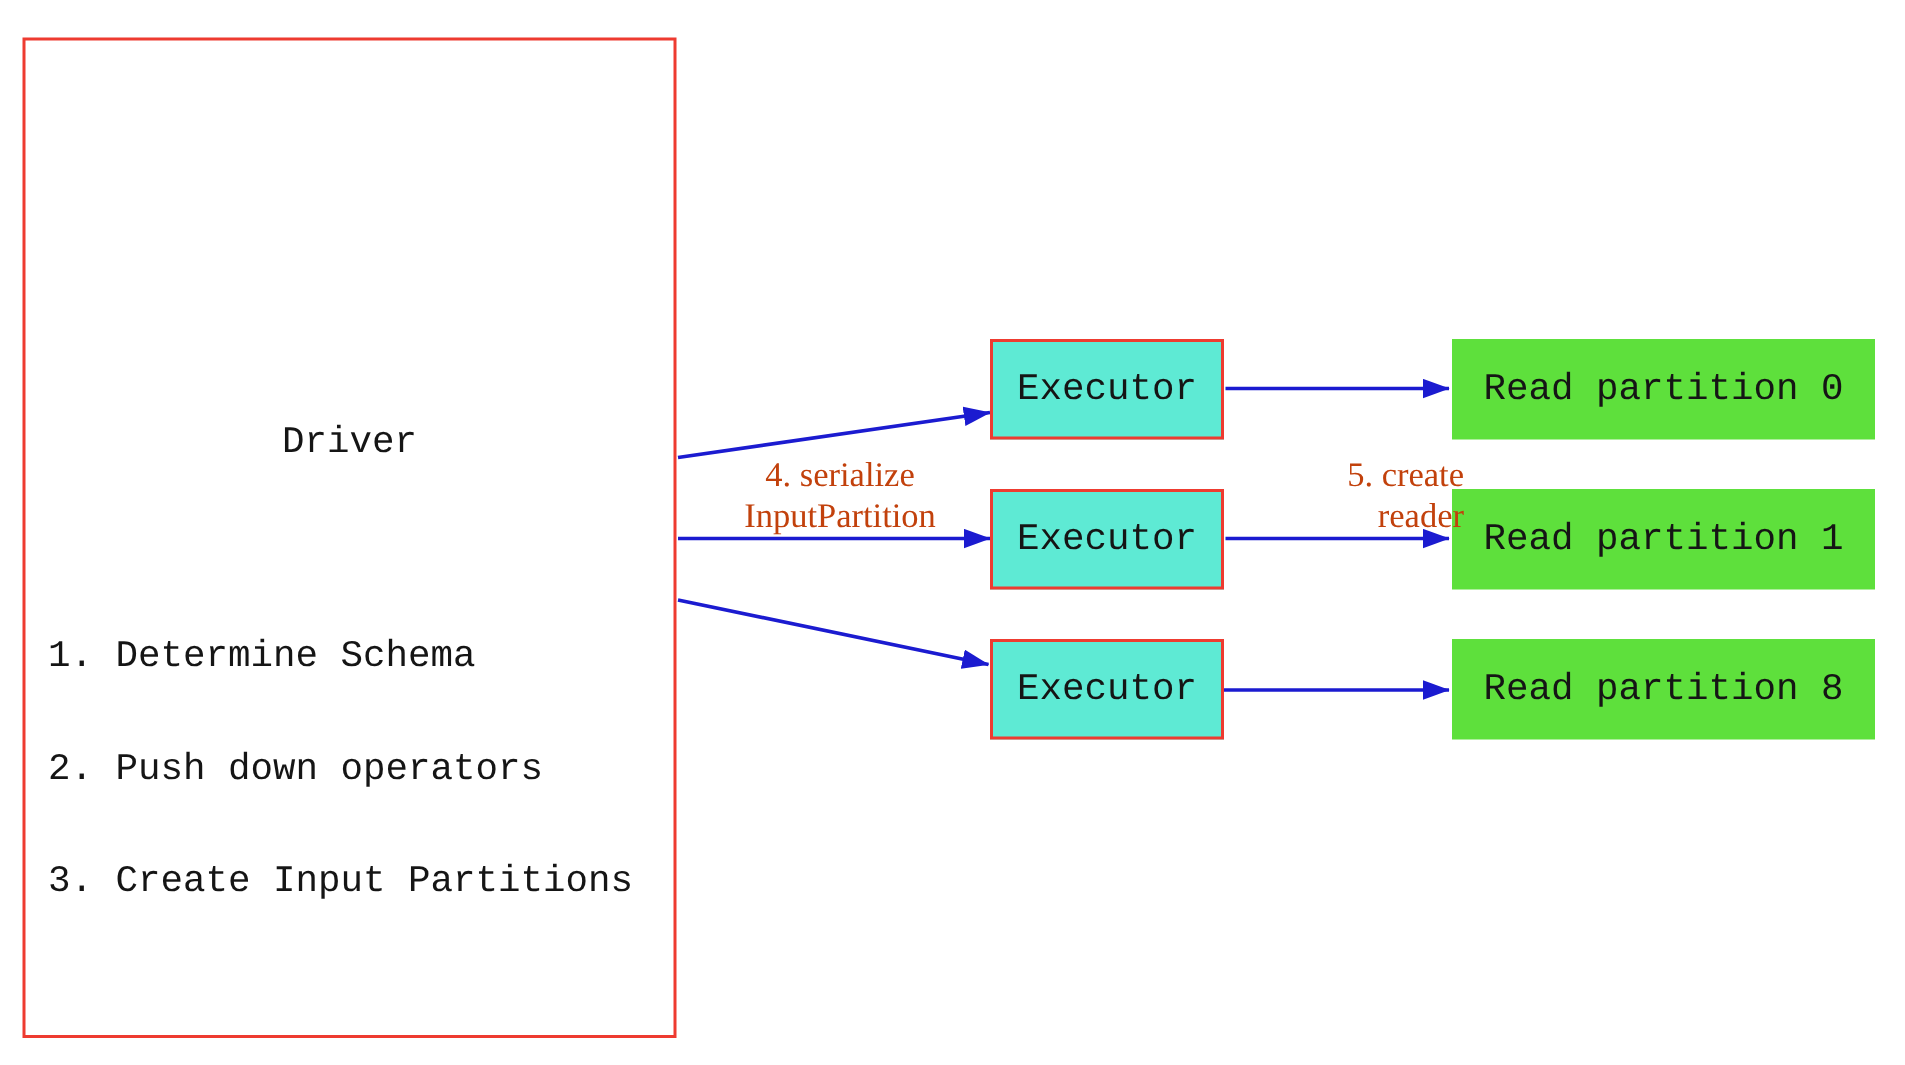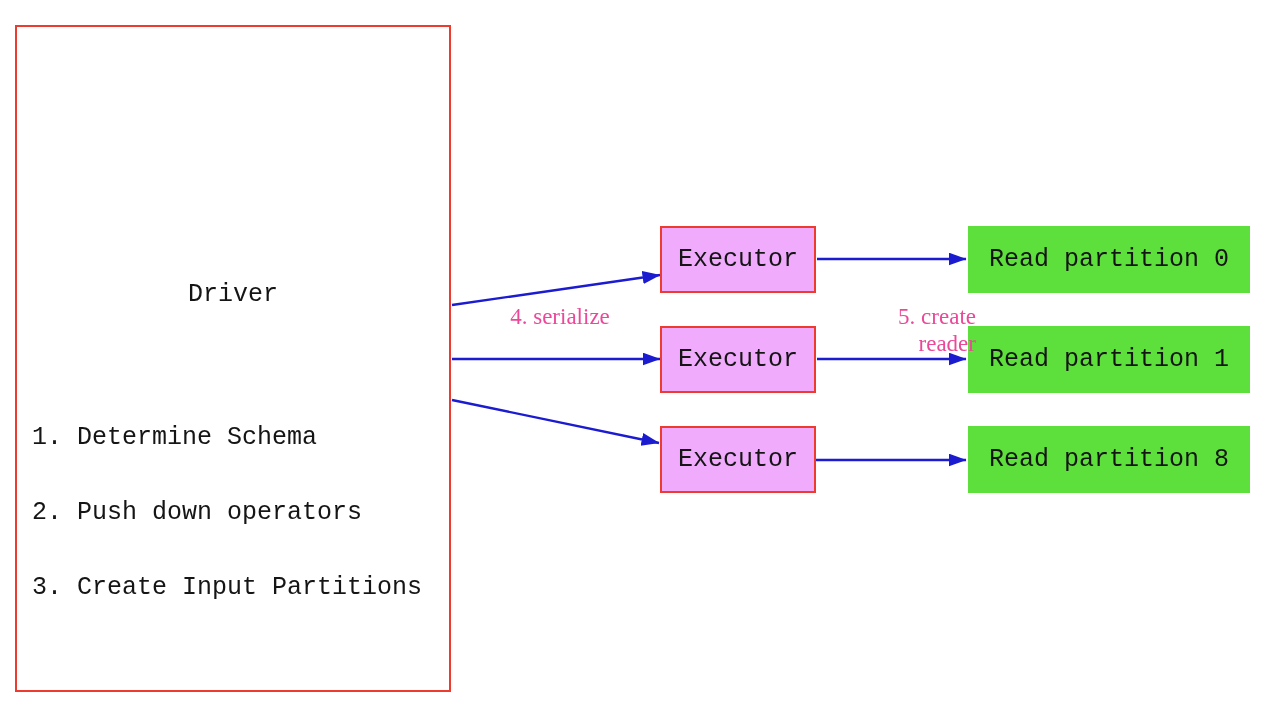--- a/index.html
+++ b/index.html
@@ -33,33 +33,33 @@
     font-size:25px;line-height:25px;white-space:pre;
   }
 
   .node{
     position:absolute;box-sizing:border-box;
     display:flex;align-items:center;justify-content:center;
     font-size:25px;white-space:pre;
   }
   .executor{
     width:156px;height:67px;left:660px;
-    border:2px solid var(--red);background:#f0abfc;
+    border:2px solid var(--red);background:#5eead4;
   }
   .partition{
     width:282px;height:67px;left:968px;
     background:var(--green);
   }
   .row-0{top:226px;}
   .row-1{top:326px;}
   .row-2{top:426px;}
 
   .edge-label{
     position:absolute;top:303px;
-    text-align:center;font-size:23px;line-height:27px;color:#ec4899;
+    text-align:center;font-size:23px;line-height:27px;color:#c2410c;
   }
   .edge-label.serialize{left:458px;width:204px;}
   .edge-label.create-reader{left:810px;width:166px;text-align:right;}
 
   svg.arrows{position:absolute;left:0;top:0;width:1270px;height:710px;pointer-events:none;}
   .arrow{stroke:var(--blue);stroke-width:2.4;fill:none;}
   .arrowhead{fill:var(--blue);}
 </style>
 </head>
 <body>
@@ -104,19 +104,20 @@
   </div>
   <div class="node partition row-1 mono">
     <span>Read partition 1</span>
   </div>
   <div class="node partition row-2 mono">
     <span>Read partition 8</span>
   </div>
 
   <div class="edge-label serialize serif">
     <div>4. serialize</div>
+    <div>InputPartition</div>
   </div>
   <div class="edge-label create-reader serif">
     <div>5. create</div>
     <div>reader</div>
   </div>
 
 </div>
 
 </body></html>

